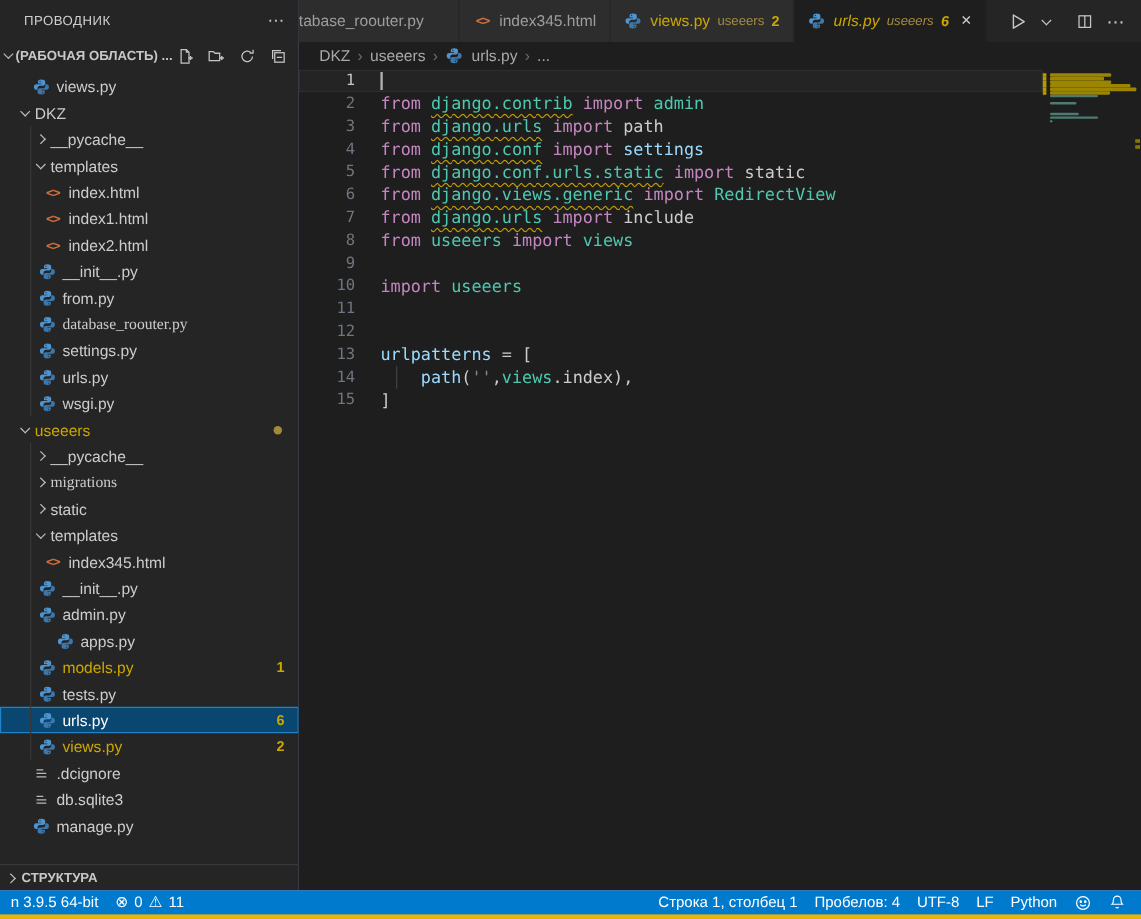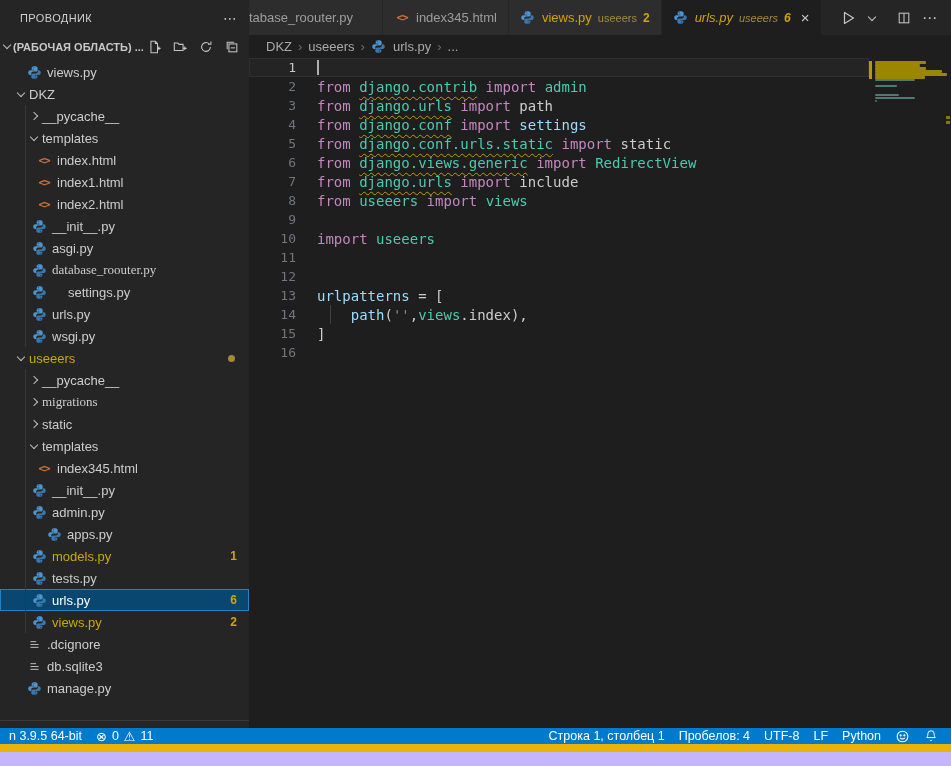--- a/index.html
+++ b/index.html
@@ -73,23 +73,23 @@
   .tk-ty{color:#4ec9b0;}
   .tk-var{color:#9cdcfe;}
   .tk-tx{color:#cccccc;}
   .tk-st{color:#878787;}
   .sq{text-decoration:underline wavy #bf9b00;text-decoration-thickness:1.2px;text-underline-offset:4px;}
   #minimap{position:absolute;left:620px;top:1px;width:82px;bottom:0;}
   .mm-bar{position:absolute;height:2px;border-radius:1px;}
   .mm-mark{position:absolute;left:0;width:3px;height:3px;background:#b59a00;}
   #ruler-tick1,#ruler-tick2{position:absolute;right:1px;width:4px;height:3px;background:#8a7500;}
   
-  #statusbar{position:absolute;left:0;bottom:14px;width:100%;height:24px;background:#007acc;
+  #statusbar{position:absolute;left:0;bottom:0;width:100%;height:24px;background:#007acc;
              display:flex;align-items:center;color:#ffffff;font-size:12.5px;
-             border-bottom:8px solid #eab308;}
+             border-bottom:4px solid #eab308;}
   .sb-item{height:100%;display:flex;align-items:center;gap:5px;padding:0 7px;cursor:pointer;white-space:nowrap;}
   .sb-ico{font-family:"DejaVu Sans",sans-serif;font-size:13px;}
   #sb-right{margin-left:auto;display:flex;height:100%;align-items:center;padding-right:6px;}
   svg{display:block;}
 </style>
 </head>
 <body>
 
 <div id="root">
 
@@ -186,33 +186,33 @@
           <span class="label">__init__.py</span>
         </div>
         <div class="row" style="padding-left: 31px;">
           <span class="guide"></span>
           <span class="ficon">
             <svg width="15" height="15" viewBox="0 0 24 24">
               <path fill="#4e94ce" d="M11.8 2c-2.6 0-4.4 1-4.4 3v2.4h4.5v.8H5.1C3 8.2 2 9.9 2 12s1 3.8 3.1 3.8h1.7v-2.3c0-1.8 1.5-3.2 3.2-3.2h4.3c1.6 0 2.8-1.3 2.8-2.9V5c0-2-1.9-3-5.3-3zm-1.6 1.7c.5 0 .8.4.8.8s-.3.8-.8.8-.8-.4-.8-.8.3-.8.8-.8z"></path>
               <path fill="#3c77ab" d="M12.2 22c2.6 0 4.4-1 4.4-3v-2.4h-4.5v-.8h6.8c2.1 0 3.1-1.7 3.1-3.8s-1-3.8-3.1-3.8h-1.7v2.3c0 1.8-1.5 3.2-3.2 3.2H9.7c-1.6 0-2.8 1.3-2.8 2.9V19c0 2 1.9 3 5.3 3zm1.6-1.7c-.5 0-.8-.4-.8-.8s.3-.8.8-.8.8.4.8.8-.3.8-.8.8z"></path>
             </svg>
           </span>
-          <span class="label">asgi.py</span>
+          <span class="label">from.py</span>
         </div>
         <div class="row" style="padding-left: 31px; font-family: Liberation Serif, serif;">
           <span class="guide"></span>
           <span class="ficon">
             <svg width="15" height="15" viewBox="0 0 24 24">
               <path fill="#4e94ce" d="M11.8 2c-2.6 0-4.4 1-4.4 3v2.4h4.5v.8H5.1C3 8.2 2 9.9 2 12s1 3.8 3.1 3.8h1.7v-2.3c0-1.8 1.5-3.2 3.2-3.2h4.3c1.6 0 2.8-1.3 2.8-2.9V5c0-2-1.9-3-5.3-3zm-1.6 1.7c.5 0 .8.4.8.8s-.3.8-.8.8-.8-.4-.8-.8.3-.8.8-.8z"></path>
               <path fill="#3c77ab" d="M12.2 22c2.6 0 4.4-1 4.4-3v-2.4h-4.5v-.8h6.8c2.1 0 3.1-1.7 3.1-3.8s-1-3.8-3.1-3.8h-1.7v2.3c0 1.8-1.5 3.2-3.2 3.2H9.7c-1.6 0-2.8 1.3-2.8 2.9V19c0 2 1.9 3 5.3 3zm1.6-1.7c-.5 0-.8-.4-.8-.8s.3-.8.8-.8.8.4.8.8-.3.8-.8.8z"></path>
             </svg>
           </span>
           <span class="label">database_roouter.py</span>
         </div>
-        <div class="row" style="padding-left: 31px; gap: 16px;">
+        <div class="row" style="padding-left: 31px;">
           <span class="guide"></span>
           <span class="ficon">
             <svg width="15" height="15" viewBox="0 0 24 24">
               <path fill="#4e94ce" d="M11.8 2c-2.6 0-4.4 1-4.4 3v2.4h4.5v.8H5.1C3 8.2 2 9.9 2 12s1 3.8 3.1 3.8h1.7v-2.3c0-1.8 1.5-3.2 3.2-3.2h4.3c1.6 0 2.8-1.3 2.8-2.9V5c0-2-1.9-3-5.3-3zm-1.6 1.7c.5 0 .8.4.8.8s-.3.8-.8.8-.8-.4-.8-.8.3-.8.8-.8z"></path>
               <path fill="#3c77ab" d="M12.2 22c2.6 0 4.4-1 4.4-3v-2.4h-4.5v-.8h6.8c2.1 0 3.1-1.7 3.1-3.8s-1-3.8-3.1-3.8h-1.7v2.3c0 1.8-1.5 3.2-3.2 3.2H9.7c-1.6 0-2.8 1.3-2.8 2.9V19c0 2 1.9 3 5.3 3zm1.6-1.7c-.5 0-.8-.4-.8-.8s.3-.8.8-.8.8.4.8.8-.3.8-.8.8z"></path>
             </svg>
           </span>
           <span class="label">settings.py</span>
         </div>
         <div class="row" style="padding-left: 31px;">
@@ -506,24 +506,20 @@
           </div>
           <div class="cl">
             <span class="num">14</span>
             <span class="indent-guide"></span>
             <span class="ltext"><span class="tk-tx">    </span><span class="tk-var">path</span><span class="tk-tx">(</span><span class="tk-st">''</span><span class="tk-tx">,</span><span class="tk-ty">views</span><span class="tk-tx">.</span><span class="tk-tx">index</span><span class="tk-tx">),</span></span>
           </div>
           <div class="cl">
             <span class="num">15</span>
             <span class="ltext"><span class="tk-tx">]</span></span>
           </div>
-          <div class="cl">
-            <span class="num">16</span>
-            <span class="ltext"></span>
-          </div>
         </div>
       <div id="minimap">
           <div class="mm-bar" style="top: 3px; left: 6px; width: 51px; height: 3px; background: rgb(156, 133, 0);"></div>
           <div class="mm-mark" style="top: 3px;"></div>
           <div class="mm-bar" style="top: 6px; left: 6px; width: 45px; height: 3px; background: rgb(156, 133, 0);"></div>
           <div class="mm-mark" style="top: 6px;"></div>
           <div class="mm-bar" style="top: 9px; left: 6px; width: 51px; height: 3px; background: rgb(156, 133, 0);"></div>
           <div class="mm-mark" style="top: 9px;"></div>
           <div class="mm-bar" style="top: 12px; left: 6px; width: 67px; height: 3px; background: rgb(156, 133, 0);"></div>
           <div class="mm-mark" style="top: 12px;"></div>

